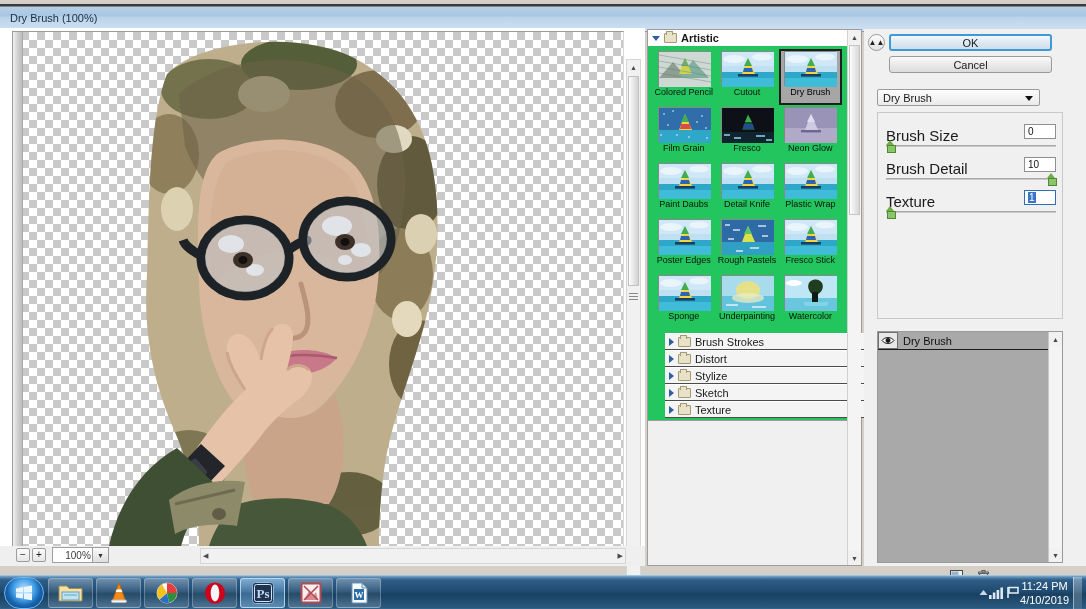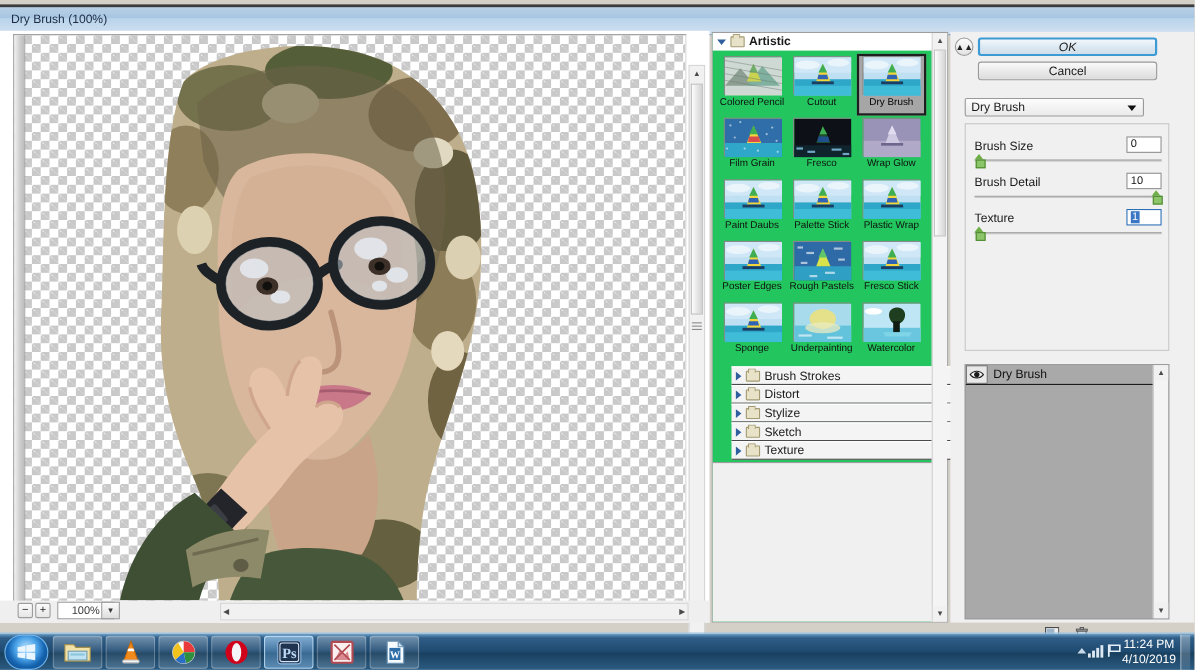--- a/index.html
+++ b/index.html
@@ -190,21 +190,21 @@
     display: flex; align-items: center; justify-content: center;
     font-size: 8px; color: #222; line-height: 1;
   }
   .bigbtn {
     position: absolute; left: 25px; width: 163px; height: 17px;
     border: 1px solid #9a9a9a; border-radius: 3px;
     background: linear-gradient(to bottom,#f7fbfe,#e2eaf0 50%,#d5dfe8);
     display: flex; align-items: center; justify-content: center;
     font-size: 11px; color: #1a1a1a;
   }
-  #ok-btn { top: 5px; border: 2px solid #3c9ad5; background: linear-gradient(to bottom,#f2f8fc,#dde9f2 50%,#cfdeea); font-style: italic; }
+  #ok-btn { top: 5px; border: 2px solid #3c9ad5; background: linear-gradient(to bottom,#f2f8fc,#dde9f2 50%,#cfdeea); }
   #cancel-btn { top: 27px; background: linear-gradient(to bottom,#fafafa,#eaeaea 50%,#dcdcdc); }
 
   #preset-combo {
     position: absolute; left: 13px; top: 60px; width: 163px; height: 17px;
     background: linear-gradient(to bottom,#fdfdfd,#eaeaea);
     border: 1px solid #9a9a9a; border-radius: 2px;
     display: flex; align-items: center;
   }
   #preset-combo .val { margin-left: 5px; font-size: 11px; color: #1a1a1a; }
   #preset-combo .arrow {
@@ -212,21 +212,21 @@
     width: 0; height: 0;
     border-left: 4px solid transparent; border-right: 4px solid transparent;
     border-top: 5px solid #111;
   }
 
   #settings-box {
     position: absolute; left: 13px; top: 83px; width: 186px; height: 207px;
     background: #f0f0f0; border: 1px solid #c8c8c8;
   }
   .srow { position: absolute; left: 8px; width: 170px; }
-  .slabel { position: absolute; left: 0; top: 0; font-size: 11px; color: #1a1a1a; }
+  .slabel { position: absolute; left: 0; top: 0; font-size: 15px; color: #1a1a1a; }
   .sfield {
     position: absolute; right: 0; top: -3px; width: 32px; height: 15px;
     background: #fff; border: 1px solid #8f8f8f;
     font-size: 10px; color: #111; padding-left: 3px;
     display: flex; align-items: center;
   }
   .sfield.sel { border: 1px solid #2b6fb5; }
   .sfield.sel .num { background: #3b76c4; color: #fff; padding: 0 1px; }
   .strack {
     position: absolute; left: 0; top: 18px; width: 170px; height: 2px;
@@ -540,21 +540,21 @@
             <div class="flabel">Fresco</div>
           </div>
           <div class="fcell">
             <div class="fthumb"><svg viewBox="0 0 52 35" width="52" height="35">
                 <rect width="52" height="35" fill="#9a93b8"></rect>
         <rect y="20" width="52" height="15" fill="#b0a9c8"></rect>
         <path d="M26 6 L33 22 L20 22 Z" fill="#cfc9e2"></path>
                 <path d="M26 6 L30 14 L22 14 Z" fill="#e2dcf0"></path>
         <rect x="16" y="22" width="20" height="2.4" fill="#6e668c"></rect>
               </svg></div>
-            <div class="flabel">Wrap Glow</div>
+            <div class="flabel">Neon Glow</div>
           </div>
           <div class="fcell">
             <div class="fthumb"><svg viewBox="0 0 52 35" preserveAspectRatio="none" width="52" height="35">
   <rect width="52" height="35" fill="#bfe0f2"></rect>
   <rect y="0" width="52" height="14" fill="#cfe7f6"></rect>
   <ellipse cx="12" cy="7" rx="11" ry="4" fill="#eaf4fb"></ellipse>
   <ellipse cx="40" cy="5" rx="10" ry="3.5" fill="#eaf4fb"></ellipse>
   <rect y="20" width="52" height="15" fill="#2fa7c9"></rect>
   <rect y="26" width="52" height="9" fill="#3fbcd8"></rect>
   <path d="M26 6 L33 22 L20 22 Z" fill="#f2d63c"></path>
@@ -570,21 +570,21 @@
   <rect y="0" width="52" height="14" fill="#cfe7f6"></rect>
   <ellipse cx="12" cy="7" rx="11" ry="4" fill="#eaf4fb"></ellipse>
   <ellipse cx="40" cy="5" rx="10" ry="3.5" fill="#eaf4fb"></ellipse>
   <rect y="20" width="52" height="15" fill="#2fa7c9"></rect>
   <rect y="26" width="52" height="9" fill="#3fbcd8"></rect>
   <path d="M26 6 L33 22 L20 22 Z" fill="#f2d63c"></path>
   <path d="M26 6 L30 14 L22 14 Z" fill="#3fae52"></path>
   <path d="M22 16 L30 16 L31 20 L21 20 Z" fill="#2f63b5"></path>
   <rect x="16" y="22" width="20" height="2.6" fill="#1b3f63"></rect>
 </svg></div>
-            <div class="flabel">Palette Stick</div>
+            <div class="flabel">Detail Knife</div>
           </div>
           <div class="fcell">
             <div class="fthumb"><svg viewBox="0 0 52 35" preserveAspectRatio="none" width="52" height="35">
   <rect width="52" height="35" fill="#bfe0f2"></rect>
   <rect y="0" width="52" height="14" fill="#cfe7f6"></rect>
   <ellipse cx="12" cy="7" rx="11" ry="4" fill="#eaf4fb"></ellipse>
   <ellipse cx="40" cy="5" rx="10" ry="3.5" fill="#eaf4fb"></ellipse>
   <rect y="20" width="52" height="15" fill="#2fa7c9"></rect>
   <rect y="26" width="52" height="9" fill="#3fbcd8"></rect>
   <path d="M26 6 L33 22 L20 22 Z" fill="#f2d63c"></path>

